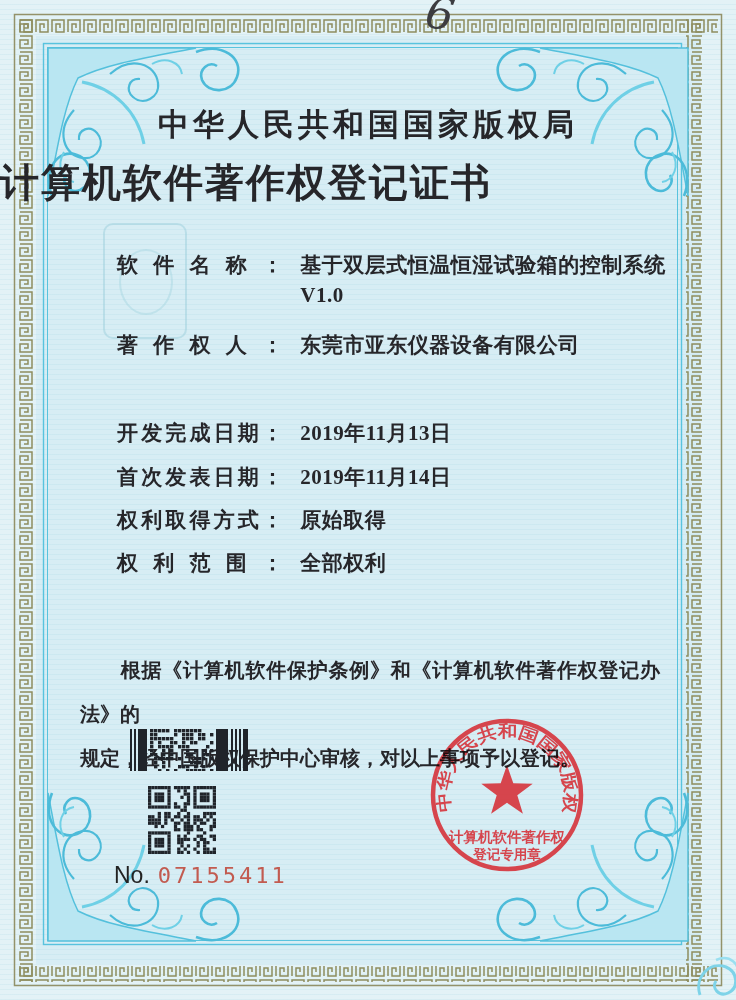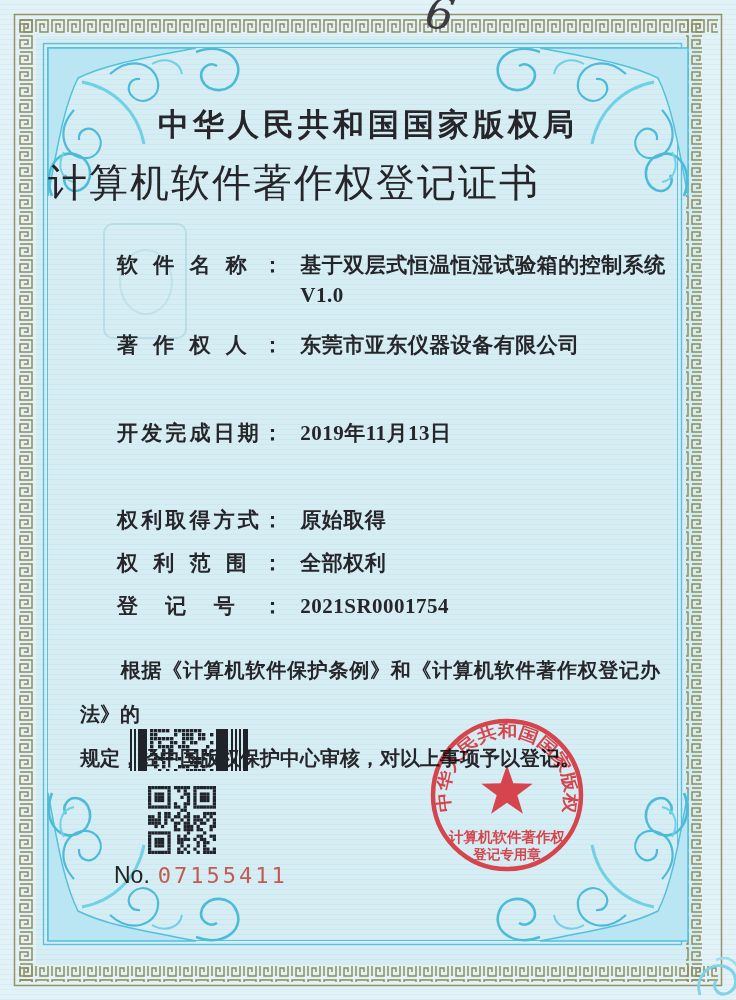--- a/index.html
+++ b/index.html
@@ -25,22 +25,22 @@
     position:absolute;left:426px;top:-12px;
     font-family:"DejaVu Serif", serif;font-style:italic;
     font-size:44px;color:#3c3c40;transform:rotate(10deg);z-index:4;
   }
 
   .title-authority{
     position:absolute;left:0;top:104px;width:736px;text-align:center;
     font-size:31px;font-weight:700;letter-spacing:4px;
   }
   .title-main{
-    position:absolute;left:0;top:156px;width:588px;text-align:center;
-    font-size:39px;font-weight:400;letter-spacing:2px;
+    position:absolute;left:0;top:156px;width:588px;text-align:left;
+    font-size:39px;font-weight:700;letter-spacing:2px;
   }
   .cert-no{
     position:absolute;right:94px;top:219px;
     font-size:17px;font-weight:700;letter-spacing:0.5px;
   }
   .cert-no .gap{display:inline-block;width:14px;}
 
   .row{
     position:absolute;left:85px;width:580px;
     font-size:21px;font-weight:700;line-height:30px;white-space:nowrap;margin-left:32px;
@@ -153,35 +153,35 @@
     <div class="row" style="top:330px">
       <span class="lbl">著作权人：</span>
       <span class="val">东莞市亚东仪器设备有限公司</span>
     </div>
 
     <div class="row" style="top:418px">
       <span class="lbl">开发完成日期：</span>
       <span class="val">2019年11月13日</span>
     </div>
 
+    <div class="row" style="top:462px">
+      <span class="lbl">首次发表日期：</span>
+      <span class="val">2019年11月14日</span>
+    </div>
 
     <div class="row" style="top:548px">
       <span class="lbl">权利范围：</span>
       <span class="val">全部权利</span>
     </div>
 
     <div class="row" style="top:505px">
       <span class="lbl">权利取得方式：</span>
       <span class="val">原始取得</span>
     </div>
 
-    <div class="row" style="top:591px">
-      <span class="lbl">登记号：</span>
-      <span class="val">2021SR0001754</span>
-    </div>
 
     <p class="statement">
       <span class="indent"></span><span>根据《计算机软件保护条例》和《计算机软件著作权登记办法》的</span><br>
       <span>规定，经中国版权保护中心审核，对以上事项予以登记。</span>
     </p>
 
     <svg class="barcode" width="118" height="42">
         <rect x="0" y="0" width="2" height="42" fill="#20242a"></rect>
         <rect x="4" y="0" width="2" height="42" fill="#20242a"></rect>
         <rect x="8" y="0" width="9" height="42" fill="#20242a"></rect>

